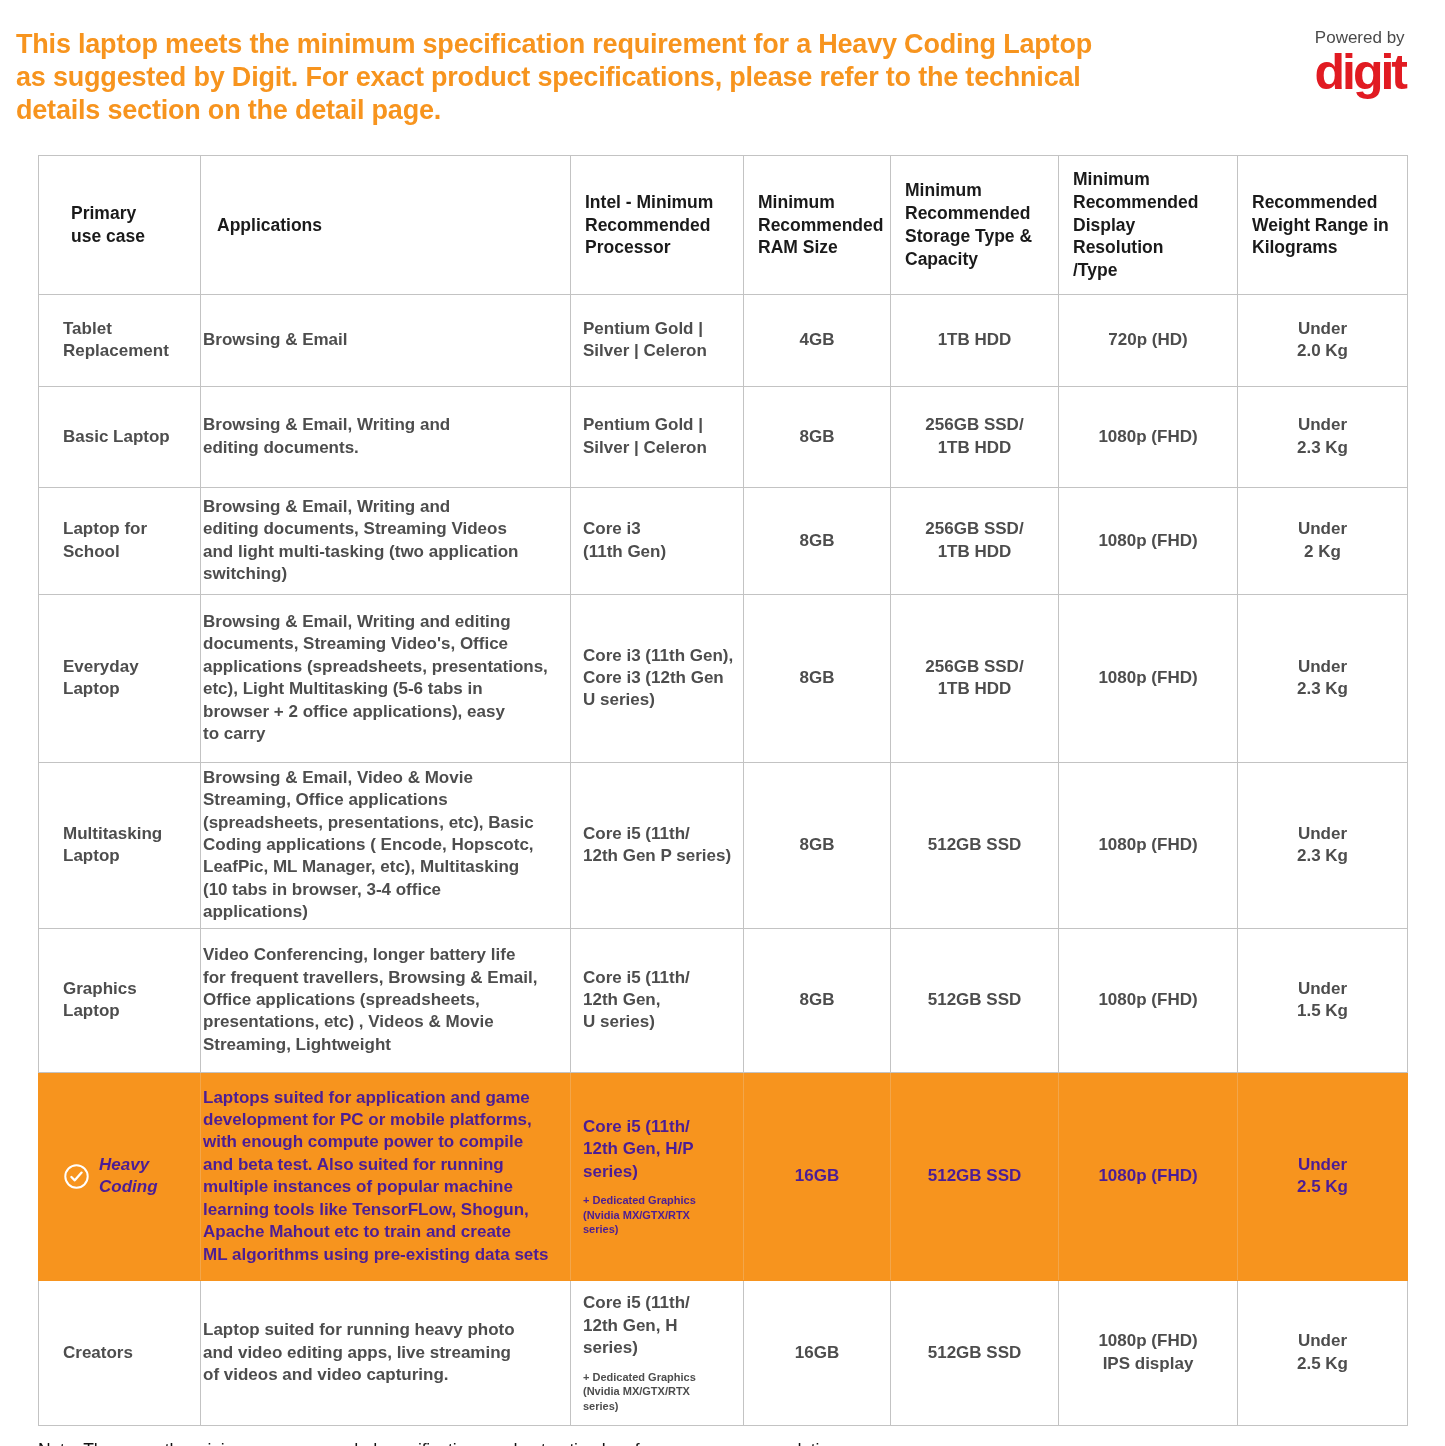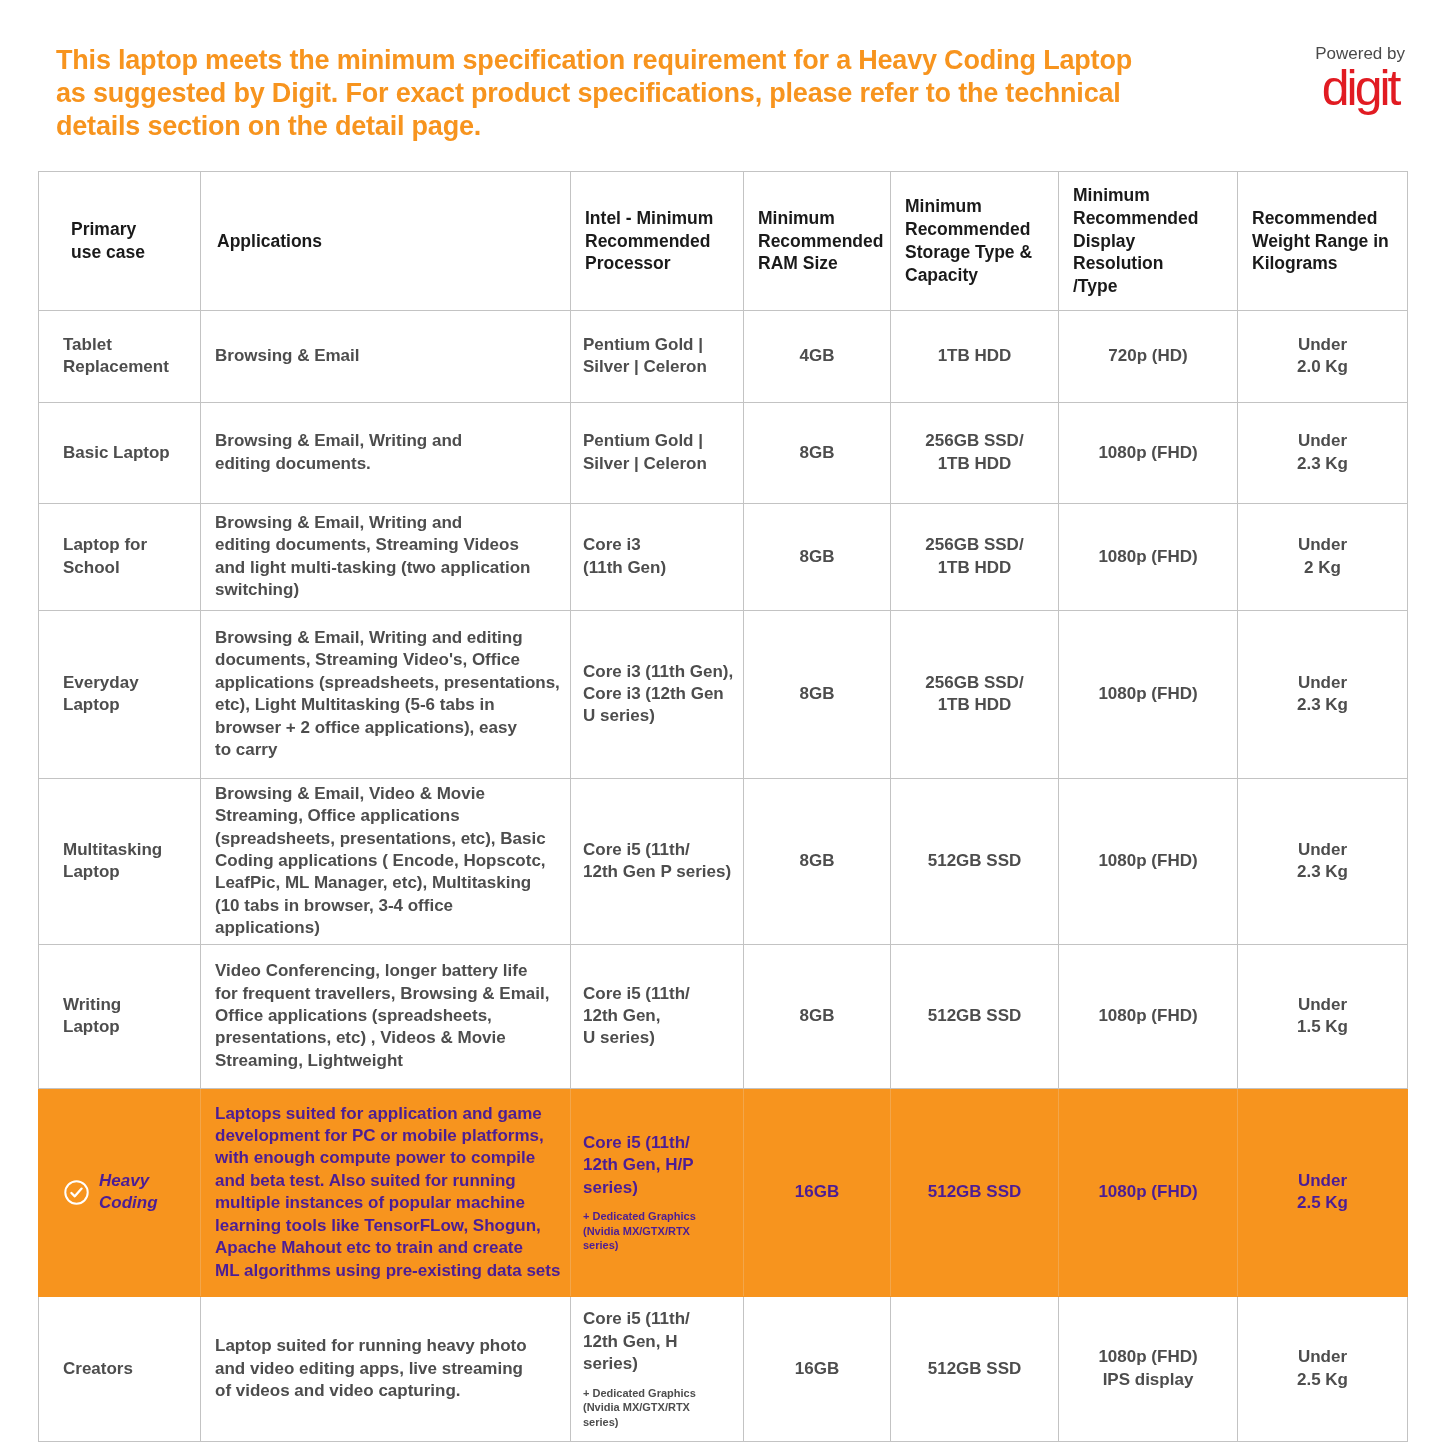--- a/index.html
+++ b/index.html
@@ -1,27 +1,27 @@
 <!DOCTYPE html>
 <html><head>
 <meta charset="utf-8">
 <style>
   * { margin:0; padding:0; box-sizing:border-box; }
   html,body { background:#ffffff; width:1445px; font-family:"Liberation Sans", sans-serif; }
   .page { width:1445px; height:1446px; background:#fff; position:relative; padding-top:28px; }
 
   
-  .top { position:relative; padding:0 56px; height:105px;margin-top:16px; }
+  .top { position:relative; padding:0 16px; height:105px; }
   .headline {
     color:#F7941E; font-size:27px; font-weight:700; line-height:1.22;
     white-space:pre-line; max-width:1200px; letter-spacing:-0.2px;
   }
   .brand { position:absolute; top:0; right:40px; text-align:center; }
   .powered { color:#4a4a4a; font-size:17px; font-weight:400; margin-bottom:2px; }
-  .digit-logo { color:#E11B22; font-size:50px; font-weight:400; letter-spacing:-3px; line-height:0.9; }
+  .digit-logo { color:#E11B22; font-size:50px; font-weight:700; letter-spacing:-3px; line-height:0.9; }
 
   
   table.spec-table {
     border-collapse:collapse; table-layout:fixed;
     margin:22px 0 0 38px; width:1369px;
     border:1px solid #c3c3c3;
   }
   col.w1{width:162px;} col.w2{width:370px;} col.w3{width:173px;}
   col.w4{width:147px;} col.w5{width:168px;} col.w6{width:179px;} col.w7{width:170px;}
 
@@ -29,21 +29,21 @@
   th {
     color:#1a1a1a; font-size:17.5px; font-weight:700; text-align:left;
     white-space:pre-line; line-height:1.3; padding:12px 8px 12px 14px; height:99px;
   }
   th.h1 { padding-left:32px; }
   th.h2 { padding-left:16px; }
 
   td { color:#4d4d4d; font-size:17px; font-weight:700; line-height:1.32; }
   td span { white-space:pre-line; display:block; }
   .c1 { padding-left:24px; }
-  .c2 { padding-left:14px; padding-right:6px; }
+  .c2 { padding-left:2px; padding-right:6px; }
   .c3 { padding-left:12px; padding-right:4px; }
   .c4,.c5,.c6,.c7 { text-align:center; }
 
   tr.r1{height:92px;} tr.r2{height:101px;} tr.r3{height:107px;} tr.r4{height:168px;}
   tr.r5{height:166px;} tr.r6{height:144px;} tr.r7{height:208px;} tr.r8{height:145px;}
 
   .proc-note { font-size:11px; margin-top:10px; }
   .proc-note:empty { display:none; }
 
   
@@ -255,21 +255,21 @@
         <td class="c6">
             <span>1080p (FHD)</span>
           </td>
         <td class="c7">
             <span>Under
 2.3 Kg</span>
           </td>
       </tr>
       <tr class="r6">
         <td class="c1">
-            <span>Writing
+            <span>Graphics
 Laptop</span>
           </td>
         <td class="c2">
             <span>Video Conferencing, longer battery life
 for frequent travellers, Browsing &amp; Email,
 Office applications (spreadsheets,
 presentations, etc) , Videos &amp; Movie
 Streaming, Lightweight</span>
           </td>
         <td class="c3">

